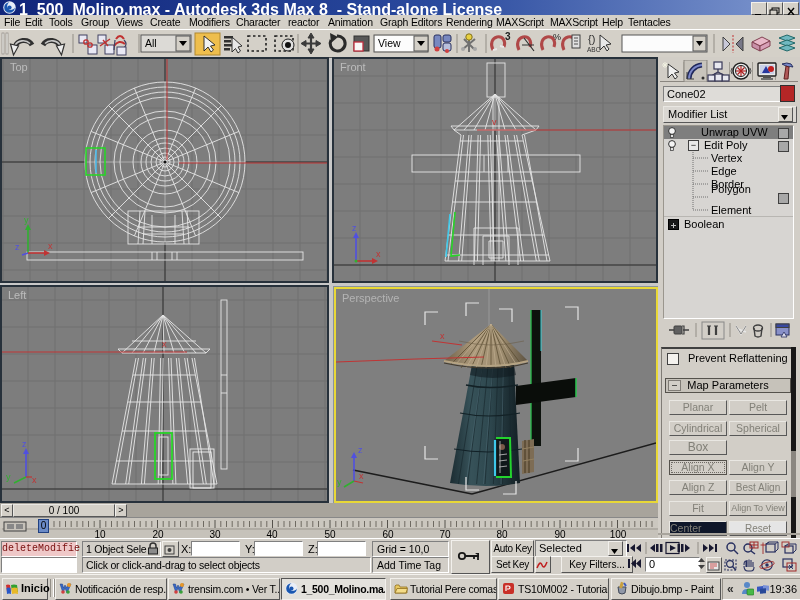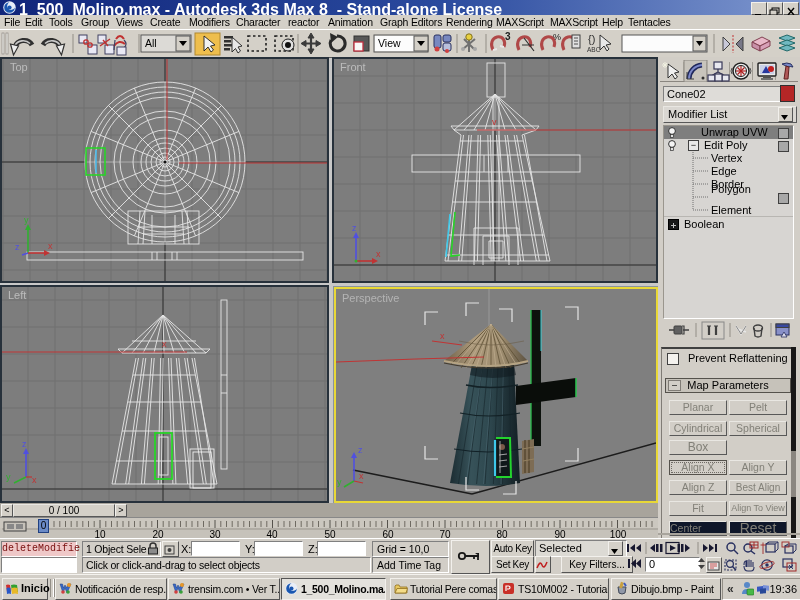--- a/index.html
+++ b/index.html
@@ -791,21 +791,21 @@
       <div class="abs raised2 dis" style="left:11px;top:364px;width:56px;height:13px;background:#d2cec7;font-size:10.5px;text-align:center;line-height:13px;">Cylindrical</div>
       <div class="abs raised2 dis" style="left:71px;top:364px;width:56px;height:13px;background:#d2cec7;font-size:10.5px;text-align:center;line-height:13px;">Spherical</div>
       <div class="abs raised2 dis" style="left:11px;top:383px;width:56px;height:13px;background:#d2cec7;font-size:12px;text-align:center;line-height:13px;">Box</div>
       <div class="abs raised2 dis" style="left:11px;top:403px;width:56px;height:13px;background:#d2cec7;font-size:10.5px;text-align:center;line-height:13px;outline:1px dotted #706c66;outline-offset:-3px;border:1px solid #55524c;">Align X</div>
       <div class="abs raised2 dis" style="left:71px;top:403px;width:56px;height:13px;background:#d2cec7;font-size:10.5px;text-align:center;line-height:13px;">Align Y</div>
       <div class="abs raised2 dis" style="left:11px;top:423px;width:56px;height:13px;background:#d2cec7;font-size:10.5px;text-align:center;line-height:13px;">Align Z</div>
       <div class="abs raised2 dis" style="left:71px;top:423px;width:56px;height:13px;background:#d2cec7;font-size:10px;text-align:center;line-height:13px;">Best Align</div>
       <div class="abs raised2 dis" style="left:11px;top:444px;width:56px;height:13px;background:#d2cec7;font-size:10.5px;text-align:center;line-height:13px;">Fit</div>
       <div class="abs raised2 dis" style="left:71px;top:444px;width:56px;height:13px;background:#d2cec7;font-size:9px;text-align:center;line-height:13px;white-space:nowrap;">Align To View</div>
       <div class="abs raised2 dis" style="left:11px;top:464px;width:56px;height:13px;background:#0f172a;font-size:10.5px;text-align:left;line-height:13px;">Center</div>
-      <div class="abs raised2 dis" style="left:71px;top:464px;width:56px;height:13px;background:#0f172a;font-size:14px;text-align:center;line-height:13px;">Reset</div>
+      <div class="abs raised2 dis" style="left:71px;top:464px;width:56px;height:13px;background:#e5e5e5;font-size:10px;text-align:center;line-height:13px;">Reset</div>
 
   <div class="abs" style="left:133px;top:290px;width:5px;height:245px;background:#181818;"></div>
   <div class="abs" style="left:133px;top:394px;width:5px;height:46px;background:#8a8680;"></div>
   <div class="abs" style="left:0px;top:476px;width:142px;height:2px;background:#a8a49c;"></div>
 </div>
 
 <div class="abs" style="left:0;top:538px;width:800px;height:36px;background:#d2cec7;border-top:1px solid #fff;">
   <div class="abs sunken" style="left:1px;top:2px;width:74px;height:14px;background:#efc8c8;color:#7a1010;font-family:'Liberation Mono',monospace;font-size:10px;line-height:14px;">deleteModifie</div>
   <div class="abs sunken" style="left:1px;top:18px;width:74px;height:14px;background:#fff;"></div>
   <div class="abs sunken" style="left:82px;top:2px;width:77px;height:14px;background:#d2cec7;"></div>

